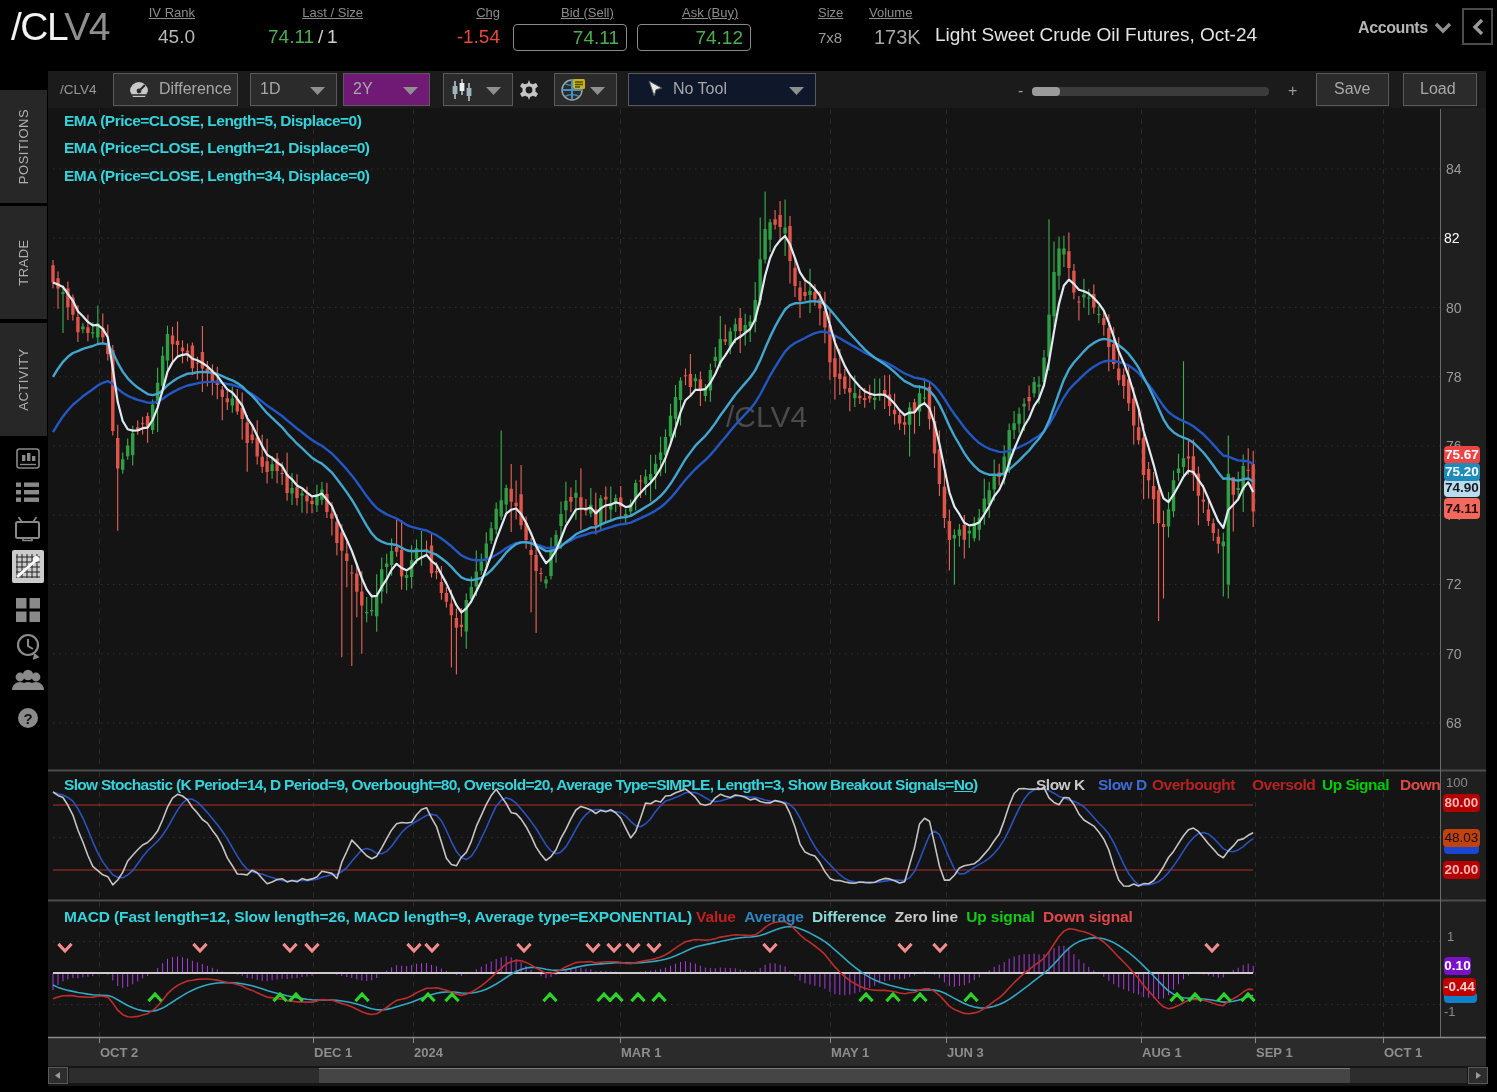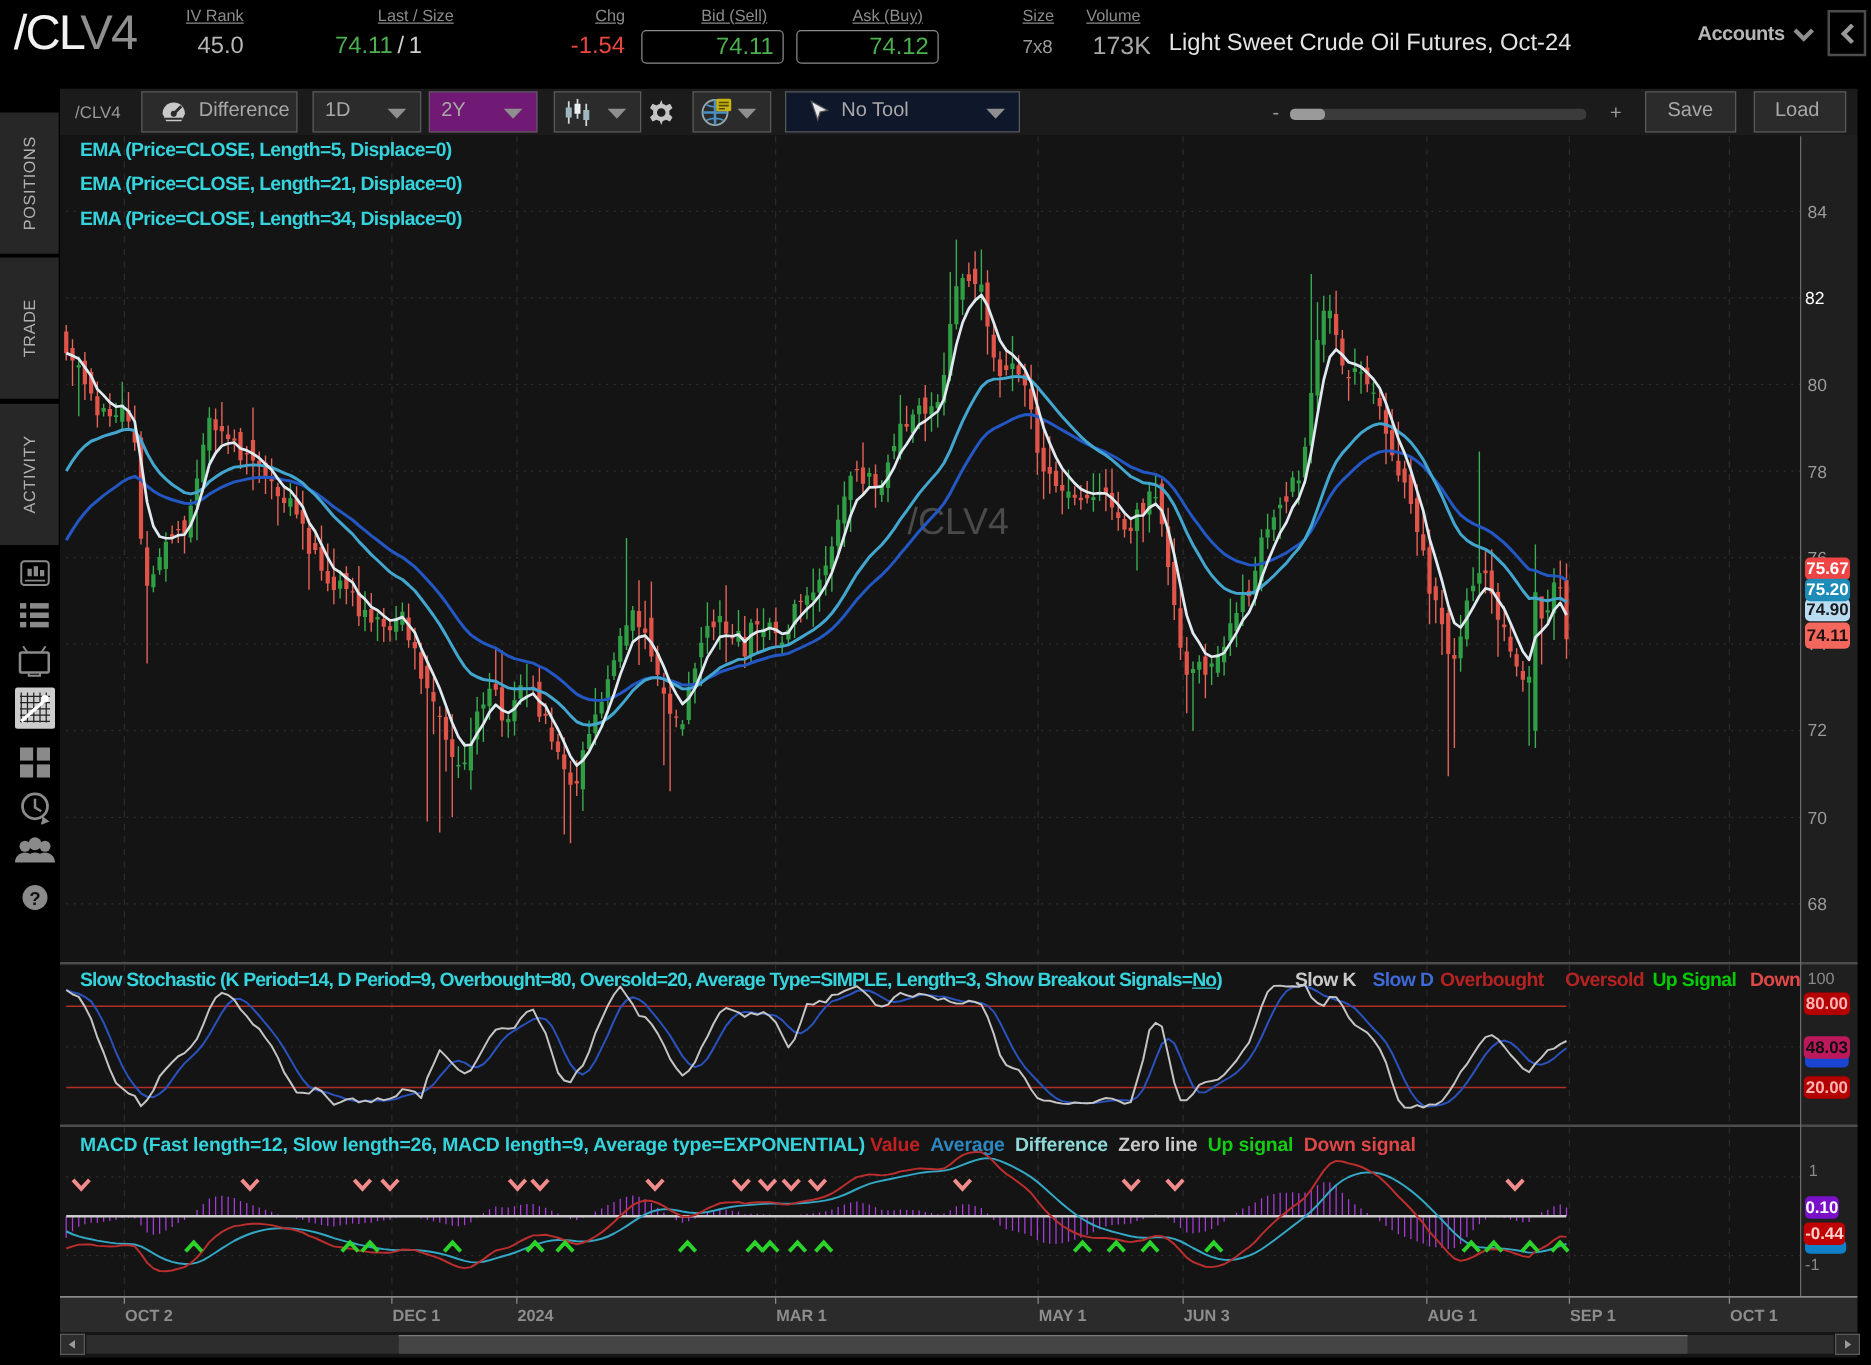--- a/index.html
+++ b/index.html
@@ -215,21 +215,21 @@
 <div style="position:absolute;left:1446px;top:300px;font-size:14px;color:#9a9a9a">80</div>
 <div style="position:absolute;left:1444px;top:230px;font-size:14px;color:#ffffff">82</div>
 <div style="position:absolute;left:1446px;top:161px;font-size:14px;color:#9a9a9a">84</div>
 <div style="position:absolute;left:1444px;top:446px;width:36px;height:18px;background:#ef4444;color:#fff;border-radius:4px;font-size:13.5px;font-weight:bold;text-align:center;line-height:18px;z-index:6">75.67</div>
 <div style="position:absolute;left:1444px;top:463px;width:36px;height:18px;background:#1e8cb8;color:#fff;border-radius:4px;font-size:13.5px;font-weight:bold;text-align:center;line-height:18px;z-index:7">75.20</div>
 <div style="position:absolute;left:1444px;top:479px;width:36px;height:18px;background:#b9dcf2;color:#1a1a1a;border-radius:4px;font-size:13.5px;font-weight:bold;text-align:center;line-height:18px;z-index:6">74.90</div>
 <div style="position:absolute;left:1444px;top:498px;width:36px;height:21px;background:#f4675c;color:#201010;border-radius:4px;font-size:13.5px;font-weight:bold;text-align:center;line-height:21px;z-index:6">74.11</div>
 <div style="position:absolute;left:1446px;top:775px;font-size:13px;color:#8a8a8a">100</div>
 <div style="position:absolute;left:1443px;top:794px;width:37px;height:18px;background:#b40000;color:#ffb4b4;border-radius:4px;font-size:13.5px;font-weight:bold;text-align:center;line-height:18px;z-index:5">80.00</div>
 <div style="position:absolute;left:1444px;top:842px;width:35px;height:12px;background:#1a46d2;border-radius:4px"></div>
-<div style="position:absolute;left:1443px;top:829px;width:37px;height:18px;background:#be185d;color:#101010;border-radius:4px;font-size:13.5px;font-weight:bold;text-align:center;line-height:18px;z-index:6">48.03</div>
+<div style="position:absolute;left:1443px;top:829px;width:37px;height:18px;background:#c2410c;color:#101010;border-radius:4px;font-size:13.5px;font-weight:normal;text-align:center;line-height:18px;z-index:6">48.03</div>
 <div style="position:absolute;left:1443px;top:861px;width:37px;height:18px;background:#b40000;color:#ffb4b4;border-radius:4px;font-size:13.5px;font-weight:bold;text-align:center;line-height:18px;z-index:5">20.00</div>
 <div style="position:absolute;left:1447px;top:929px;font-size:13px;color:#8a8a8a">1</div>
 <div style="position:absolute;left:1444px;top:992px;width:33px;height:11px;background:#1080c8;border-radius:4px"></div>
 <div style="position:absolute;left:1444px;top:957px;width:27px;height:18px;background:#7a10c8;color:#fff;border-radius:4px;font-size:13.5px;font-weight:bold;text-align:center;line-height:18px;z-index:6">0.10</div>
 <div style="position:absolute;left:1443px;top:978px;width:33px;height:18px;background:#c00000;color:#ffd0d0;border-radius:4px;font-size:13.5px;font-weight:bold;text-align:center;line-height:18px;z-index:7">-0.44</div>
 <div style="position:absolute;left:1444px;top:1004px;font-size:13px;color:#8a8a8a">-1</div>
 <div style="position:absolute;left:100px;top:1045px;font-size:13px;font-weight:bold;color:#8d8d8d">OCT 2</div>
 <div style="position:absolute;left:314px;top:1045px;font-size:13px;font-weight:bold;color:#8d8d8d">DEC 1</div>
 <div style="position:absolute;left:414px;top:1045px;font-size:13px;font-weight:bold;color:#8d8d8d">2024</div>
 <div style="position:absolute;left:621px;top:1045px;font-size:13px;font-weight:bold;color:#8d8d8d">MAR 1</div>

